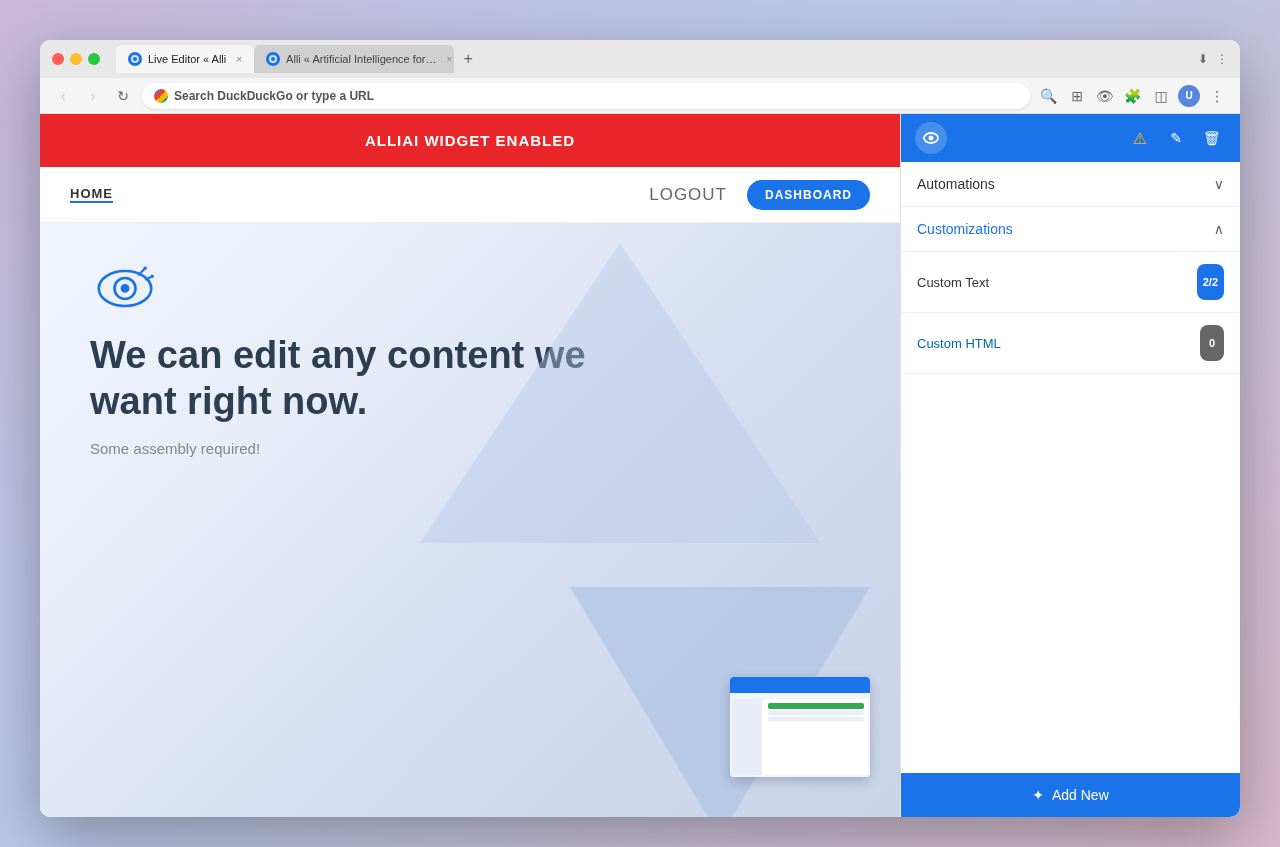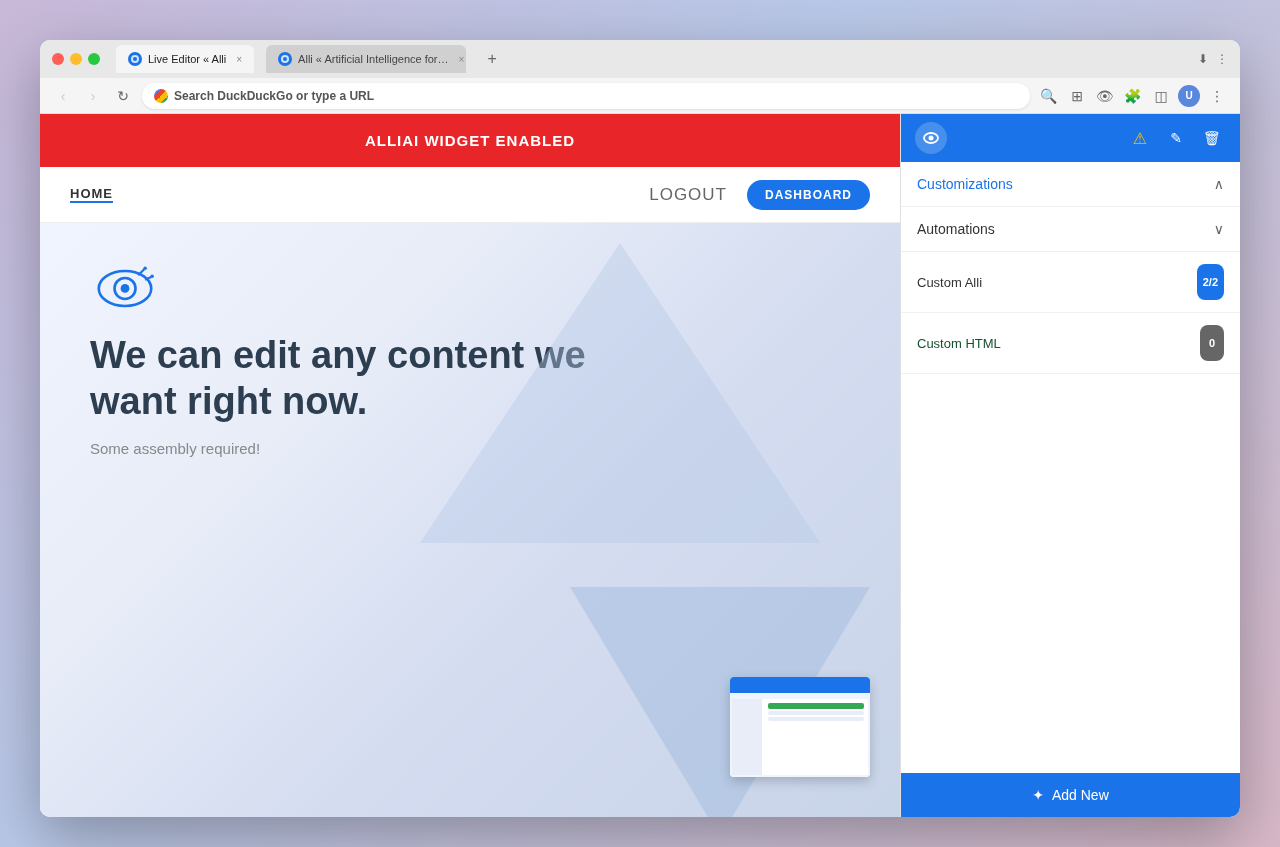--- a/index.html
+++ b/index.html
@@ -45,21 +45,21 @@
       width: 12px;
       height: 12px;
       border-radius: 50%;
     }
     .tl-red { background: #ff5f57; }
     .tl-yellow { background: #ffbd2e; }
     .tl-green { background: #28c940; }
 
     .tabs-bar {
       display: flex;
-      gap: 12px;
+      gap: 0;
       flex: 1;
     }
     .tab {
       display: flex;
       align-items: center;
       gap: 6px;
       padding: 0 12px;
       height: 28px;
       border-radius: 6px 6px 0 0;
       font-size: 11px;
@@ -443,21 +443,21 @@
       align-items: center;
       padding: 12px 16px;
       border-bottom: 1px solid #f0f0f0;
       cursor: pointer;
     }
     .item-label {
       flex: 1;
       font-size: 13px;
       color: #333;
     }
-    .item-label.muted { color: #14532d; }
+    .item-label.muted { color: #0369a1; }
     .item-badge {
       background: #1a73e8;
       color: white;
       font-size: 11px;
       font-weight: 600;
       border-radius: 8px;
       padding: 12px 6px;
       min-width: 24px;
       text-align: center;
     }
@@ -604,31 +604,31 @@
           <span>✎</span>
         </div>
         <div class="panel-header-btn">
           <span>🗑</span>
         </div>
       </div>
 
       <div class="panel-body">
 
         <div class="section-header">
+          <span class="section-title">Automations</span>
+          <span class="section-chevron">∨</span>
+        </div>
+
+        <div class="section-header">
           <span class="section-title blue">Customizations</span>
           <span class="section-chevron">∧</span>
         </div>
 
-        <div class="section-header">
-          <span class="section-title">Automations</span>
-          <span class="section-chevron">∨</span>
-        </div>
-
         <div class="customization-item">
-          <span class="item-label">Custom Alli</span>
+          <span class="item-label">Custom Text</span>
           <span class="item-badge">2/2</span>
         </div>
 
         <div class="customization-item">
           <span class="item-label muted">Custom HTML</span>
           <span class="item-badge gray">0</span>
         </div>
       </div>
 
       <div class="add-new-btn">

